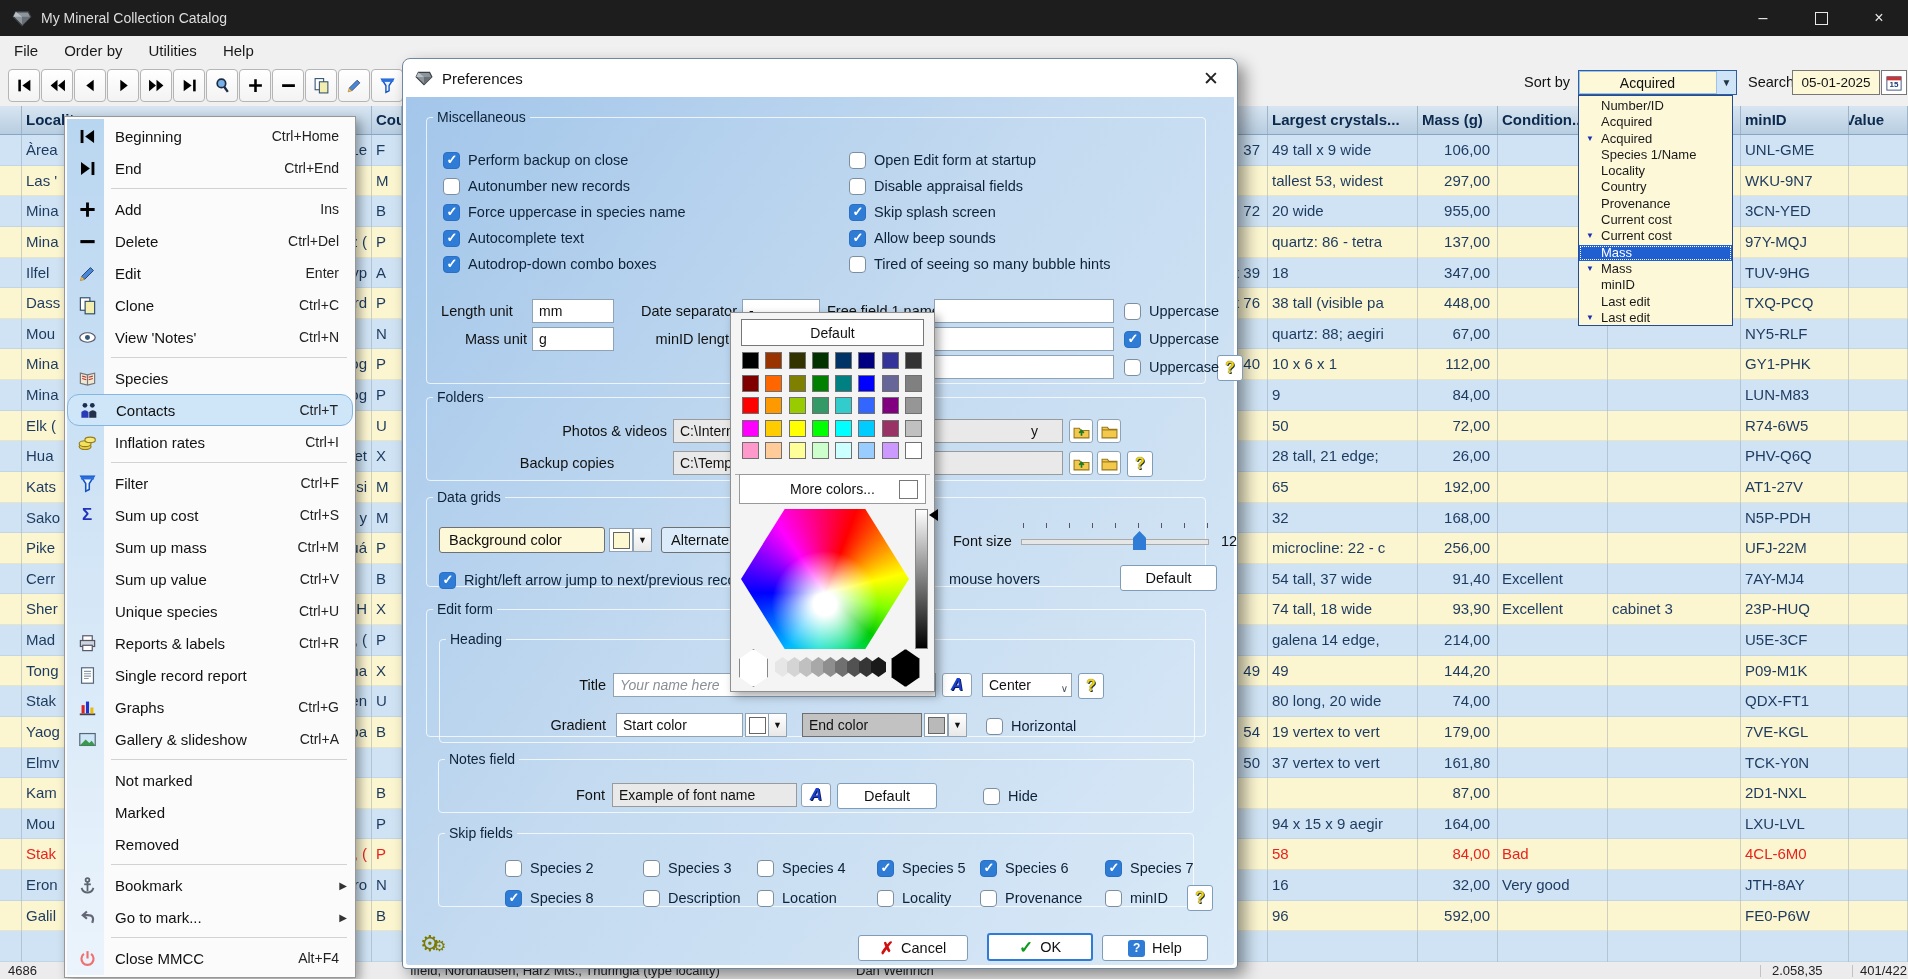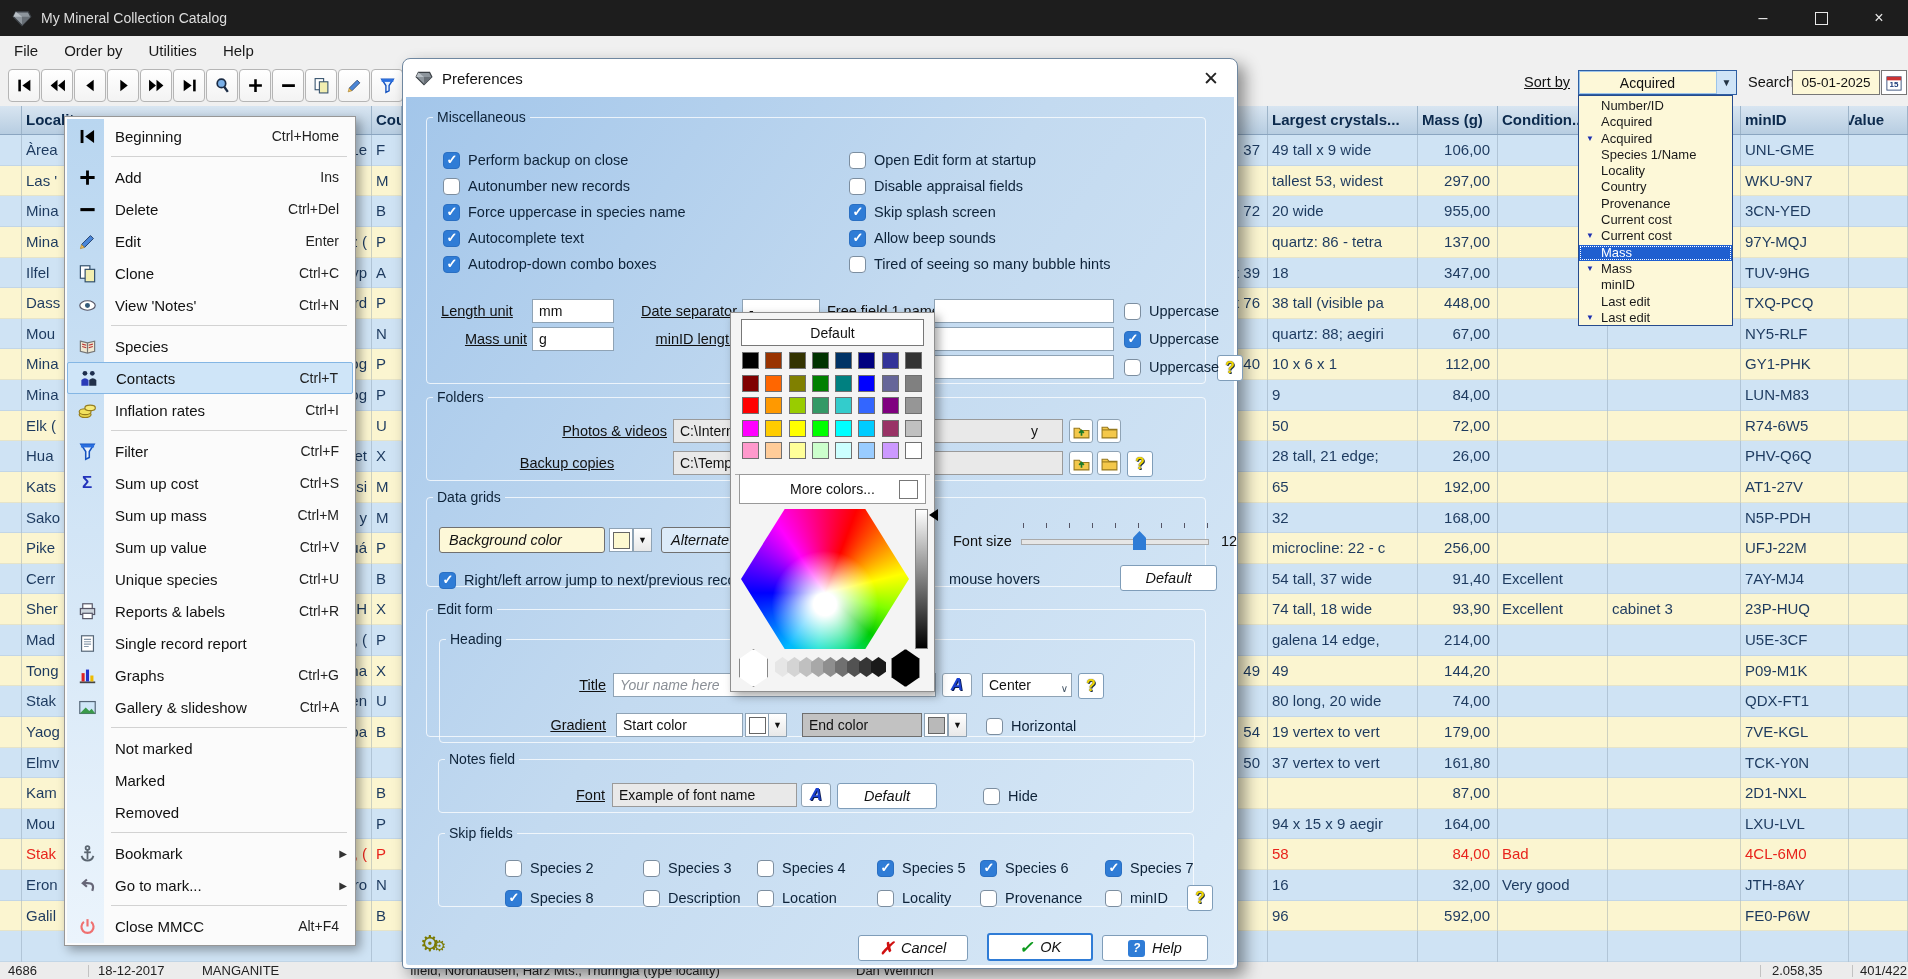--- a/index.html
+++ b/index.html
@@ -14,21 +14,21 @@
   .winbtns{position:absolute;right:0;top:0;height:36px;display:flex;}
   .winbtn{width:58px;height:36px;display:flex;align-items:center;justify-content:center;color:#e8e8e8;font-size:16px;}
   .winbtn .maxbox{width:11px;height:11px;border:1.4px solid #e8e8e8;}
   #menubar{position:absolute;left:0;top:36px;width:1908px;height:28px;background:#f0f0f0;display:flex;align-items:center;gap:26px;padding-left:14px;font-size:15px;color:#1a1a1a;}
   #toolbar{position:absolute;left:0;top:64px;width:1908px;height:42px;background:#f0f0f0;border-bottom:1px solid #dadada;}
   .tbtn{position:absolute;top:5px;width:30px;height:31px;background:linear-gradient(#ffffff,#f3f3f3);border:1px solid #b5b5b5;border-radius:4px;display:flex;align-items:center;justify-content:center;}
   .tbtn svg{width:17px;height:17px;}
 
   
   .lab{position:absolute;font-size:14.5px;color:#111;line-height:24px;white-space:nowrap;}
-  .rlab{text-align:right;text-decoration:underline;}
+  .rlab{text-align:right;}
   #sortcombo{position:absolute;left:1578px;top:70px;width:157px;height:23px;background:#fdf8d8;border:1px solid #2e5fa3;box-shadow:inset 0 0 0 1px #9cc4ea;display:flex;align-items:center;}
   #sortcombo .val{flex:1;text-align:center;font-size:14px;color:#111;}
   #sortcombo .arr{width:19px;height:100%;background:#cfe4f7;border-left:1px solid #9cc4ea;display:flex;align-items:center;justify-content:center;font-size:10px;color:#234;}
   #searchfield{position:absolute;left:1792px;top:70px;width:86px;height:23px;background:#fdf8d8;border:1px solid #777;font-size:13.5px;display:flex;align-items:center;justify-content:center;color:#111;}
   #calbtn{position:absolute;left:1881px;top:70px;width:24px;height:23px;background:#fff;border:1px solid #777;display:flex;align-items:center;justify-content:center;}
   #sortdd{position:absolute;left:1578px;top:95px;width:155px;height:231px;background:#fdf8d8;border:1px solid #274b8d;z-index:45;padding-top:2px;box-sizing:border-box;}
   .ddi{position:relative;height:16.3px;line-height:16.3px;font-size:13px;color:#1a1a1a;padding-left:22px;white-space:nowrap;}
   .ddi .mk{position:absolute;left:7px;top:0;font-size:8px;color:#1c2fb0;}
   .ddi.sel{background:#1f5fd0;color:#fff;outline:1px dotted #fff;outline-offset:-2px;}
 
@@ -43,21 +43,21 @@
   .tr.cream{background:#fbf5d0;}
   .td{font-size:15px;color:#1d3a5f;line-height:30px;padding:0 4px;border-right:1px solid rgba(120,140,160,.35);white-space:nowrap;overflow:hidden;box-sizing:border-box;box-shadow:inset 0 -1px rgba(140,155,170,.18);}
   .td.rt{text-align:right;padding-right:7px;}
   .td.loc{display:flex;justify-content:space-between;}
   .tr.red .td{color:#e8241c;}
 
   
   #ctxmenu{position:absolute;left:64px;top:116px;width:292px;background:#fbfbfb;border:1px solid #979797;box-shadow:4px 4px 10px rgba(0,0,0,.35);z-index:40;padding:3px 2px;box-sizing:border-box;}
   #ctxmenu::before{content:"";position:absolute;left:2px;top:2px;bottom:2px;width:37px;background:linear-gradient(180deg,#b9d6f0,#ebf4fc);}
   .mitem{position:relative;height:32px;display:flex;align-items:center;padding-left:48px;}
-  .mitem.sel{background:#cfe5f8;border:1px solid #84b6e4;border-radius:2px;height:30px;}
+  .mitem.sel{background:#cfe5f8;border:1px solid #84b6e4;border-radius:12px;height:30px;}
   .mitem .mico{position:absolute;left:9px;width:22px;height:22px;display:flex;align-items:center;justify-content:center;}
   .mitem .mico svg{width:19px;height:19px;}
   .mitem .mlab{font-size:15px;color:#111;}
   .mitem .msc{margin-left:auto;padding-right:14px;font-size:14px;color:#222;}
   .mitem .sub{position:absolute;right:6px;font-size:10px;color:#333;}
   .msep{height:1px;background:#d2d2d2;margin:4px 6px 4px 44px;}
   .tico{font-size:16px;font-weight:bold;color:#111;}
 
   
   #dlg{position:absolute;left:402px;top:58px;width:834px;height:909px;background:#fff;border:1px solid #6f87a0;border-radius:8px 8px 4px 4px;box-shadow:7px 7px 16px rgba(0,0,0,.42);z-index:50;}
@@ -67,21 +67,21 @@
   fieldset.grp{position:absolute;margin:0;padding:0;border:1px solid rgba(255,255,255,.75);border-radius:4px;box-sizing:border-box;}
   fieldset.grp legend{font-size:14px;color:#0d2238;padding:0 4px;margin-left:6px;}
   .cbrow{display:flex;align-items:center;gap:8px;height:26px;}
   .cb{width:17px;height:17px;border-radius:4px;border:1px solid #7c8ea0;background:#fff;box-sizing:border-box;flex:none;position:relative;}
   .cb.on{background:#2f7cd6;border-color:#2a6fc2;}
   .cb.on::after{content:"✓";position:absolute;left:2.5px;top:-1px;color:#fff;font-size:13px;font-weight:bold;}
   .cblab{font-size:14.5px;color:#0d2238;white-space:nowrap;}
   .inp{position:absolute;height:24px;background:#fff;border:1px solid #8fa3b5;font-size:14px;line-height:22px;padding:0 6px;color:#111;white-space:nowrap;overflow:hidden;box-sizing:border-box;}
   .ginp{background:#e9e9e9;border-color:#9a9a9a;}
   .combo .carr{position:absolute;right:3px;top:4px;font-size:10px;color:#456;}
-  .pbtn{position:absolute;background:#fff;border:1px solid #7f9db9;border-radius:3px;font-size:14.5px;color:#111;display:flex;align-items:center;justify-content:center;gap:7px;box-sizing:border-box;font-style:italic;}
+  .pbtn{position:absolute;background:#fff;border:1px solid #7f9db9;border-radius:3px;font-size:14.5px;color:#111;display:flex;align-items:center;justify-content:center;gap:7px;box-sizing:border-box;}
   .qmark{font-weight:bold;color:#f0d500;text-shadow:0 0 1px #234,1px 1px 0 #234;font-size:16px;}
   .qbtn{position:absolute;width:24px;height:24px;background:#fff;border:1px solid #7f9db9;border-radius:3px;display:flex;align-items:center;justify-content:center;}
   .fontA{font-weight:bold;font-style:italic;color:#1a3fd0;text-shadow:1px 1px 0 #0a1a50;font-size:17px;}
   .icbtn{position:absolute;width:24px;height:24px;display:flex;align-items:center;justify-content:center;background:#fff;border:1px solid #8fa3b5;border-radius:3px;box-sizing:border-box;}
   .icbtn svg{width:17px;height:17px;}
   .swbtn{position:absolute;width:24px;height:24px;background:#fff;border:1px solid #8fa3b5;box-sizing:border-box;display:flex;align-items:center;justify-content:center;}
   .swbtn .sw{width:15px;height:15px;border:1px solid #666;}
   .darr{position:absolute;width:19px;height:24px;background:linear-gradient(#fff,#e8e8e8);border:1px solid #8fa3b5;box-sizing:border-box;display:flex;align-items:center;justify-content:center;font-size:9px;color:#111;}
 
   
@@ -721,20 +721,32 @@
         <span class="mico">
           <span style="display: flex; align-items: center; justify-content: center;">
             <svg viewBox="0 0 16 16">
               <rect x="2.2" y="2.5" width="2.4" height="11"></rect>
               <polygon points="13.5,2.5 13.5,13.5 6,8"></polygon>
             </svg>
           </span>
         </span>
         <span class="mlab">Beginning</span>
         <span class="msc">Ctrl+Home</span>
+      </div>
+      <div class="mitem">
+        <span class="mico">
+          <span style="display: flex; align-items: center; justify-content: center;">
+            <svg viewBox="0 0 16 16">
+              <polygon points="2.5,2.5 2.5,13.5 10,8"></polygon>
+              <rect x="11.4" y="2.5" width="2.4" height="11"></rect>
+            </svg>
+          </span>
+        </span>
+        <span class="mlab">End</span>
+        <span class="msc">Ctrl+End</span>
       </div>
       <div class="msep"></div>
       <div class="mitem">
         <span class="mico">
           <span style="display: flex; align-items: center; justify-content: center;">
             <svg viewBox="0 0 16 16">
               <path d="M6.8 2h2.4v4.8H14v2.4H9.2V14H6.8V9.2H2V6.8h4.8z"></path>
             </svg>
           </span>
         </span>

